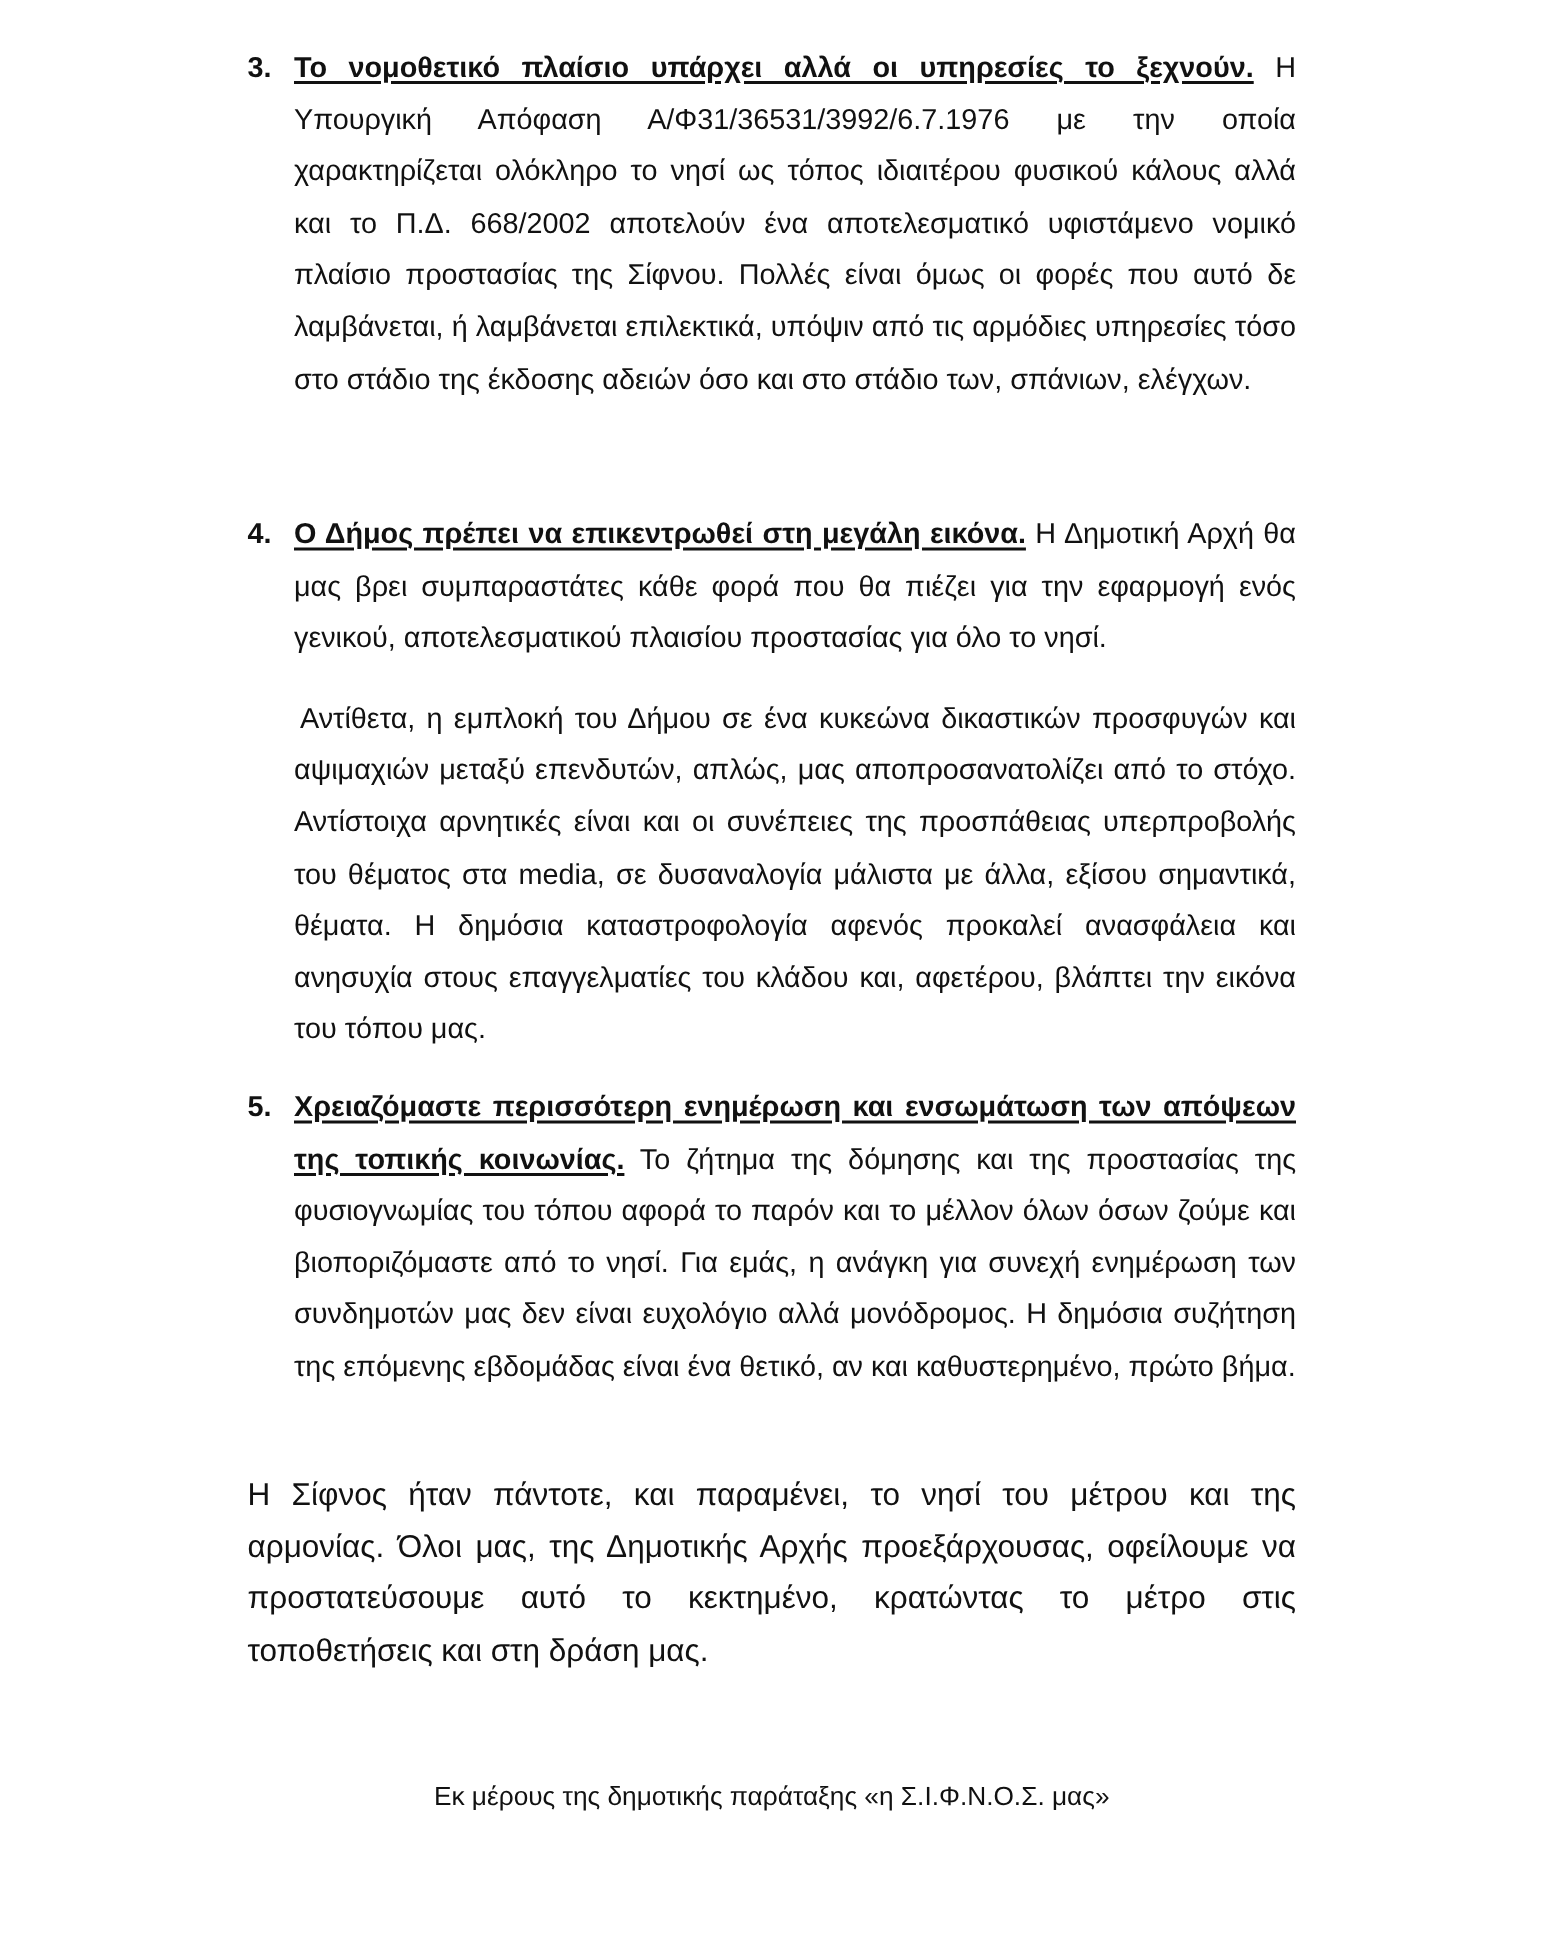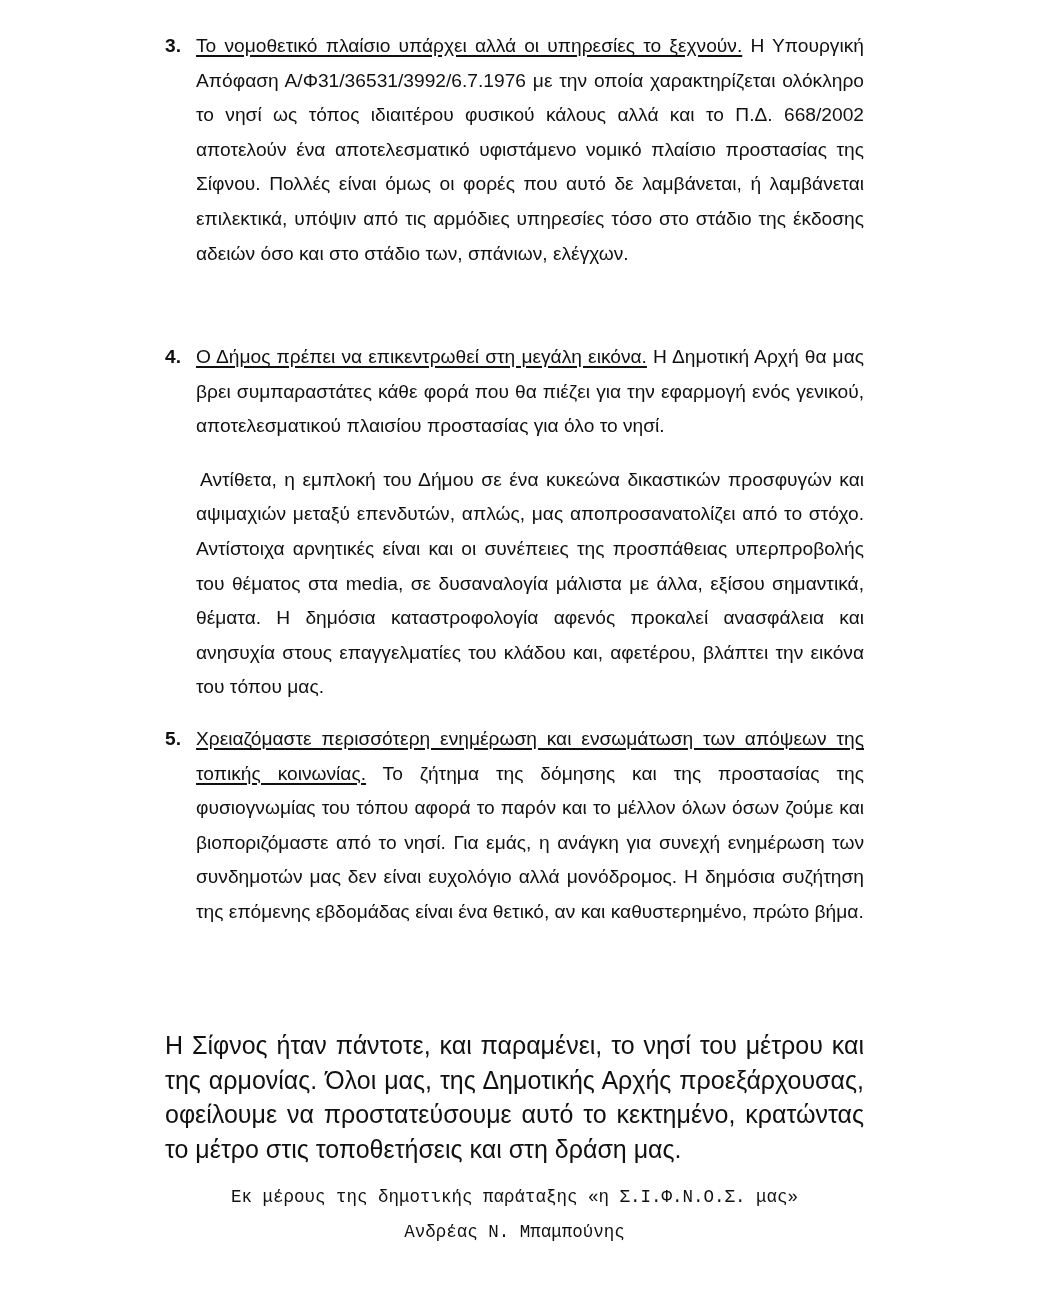--- a/index.html
+++ b/index.html
@@ -11,35 +11,35 @@
   .item {
     position: absolute; left: 165px; width: 699px;
     font-size: 19.2px; line-height: 34.6px;
   }
   .item .num {
     position: absolute; left: 0; top: 0; font-weight: bold; width: 30px;
   }
   .item .body {
     margin-left: 31px; text-align: justify; text-align-last: left;
   }
-  .item .lead { font-weight: normal; text-decoration: underline; text-decoration-thickness: 2px; text-underline-offset: 3px; }
+  .item .lead { font-weight: bold; text-decoration: underline; text-decoration-thickness: 2px; text-underline-offset: 3px; }
   .para-indent { display: block; text-indent: 4px; margin-top: 19px; }
   #item3 { top: 29px; }
   #item4 { top: 340px; }
   #item5 { top: 722px; }
   .closing {
     position: absolute; left: 165px; top: 980px; width: 699px;
-    font-size: 25px; line-height: 34.6px; text-align: justify; text-align-last: left; margin-top: 48px;
+    font-size: 21px; line-height: 34.6px; text-align: justify; text-align-last: left;
   }
   .closing span { display: block; }
   .sig {
     position: absolute; left: 165px; top: 1180px; width: 699px;
     text-align: center; font-size: 17.5px; line-height: 35px;
   }
-  .sig div { display: block; font-family: Liberation Mono, monospace; }
+  .sig div { display: block; }
 </style>
 </head>
 <body>
 
 <div class="page">
 
   <div class="item" id="item3">
     <span class="num">3.</span>
     <div class="body"><span class="lead">Το νομοθετικό πλαίσιο υπάρχει αλλά οι υπηρεσίες το ξεχνούν.</span><span> Η Υπουργική Απόφαση Α/Φ31/36531/3992/6.7.1976 με την οποία χαρακτηρίζεται ολόκληρο το νησί ως τόπος ιδιαιτέρου φυσικού κάλους αλλά και το Π.Δ. 668/2002 αποτελούν ένα αποτελεσματικό υφιστάμενο νομικό πλαίσιο προστασίας της Σίφνου. Πολλές είναι όμως οι φορές που αυτό δε λαμβάνεται, ή λαμβάνεται επιλεκτικά, υπόψιν από τις αρμόδιες υπηρεσίες τόσο στο στάδιο της έκδοσης αδειών όσο και στο στάδιο των, σπάνιων, ελέγχων.</span></div>
   </div>
@@ -53,16 +53,15 @@
     <span class="num">5.</span>
     <div class="body"><span class="lead">Χρειαζόμαστε περισσότερη ενημέρωση και ενσωμάτωση των απόψεων της τοπικής κοινωνίας.</span><span> Το ζήτημα της δόμησης και της προστασίας της φυσιογνωμίας του τόπου αφορά το παρόν και το μέλλον όλων όσων ζούμε και βιοποριζόμαστε από το νησί. Για εμάς, η ανάγκη για συνεχή ενημέρωση των συνδημοτών μας δεν είναι ευχολόγιο αλλά μονόδρομος. Η δημόσια συζήτηση της επόμενης εβδομάδας είναι ένα θετικό, αν και καθυστερημένο, πρώτο βήμα.</span></div>
   </div>
 
   <div class="closing">
     <span> Η Σίφνος ήταν πάντοτε, και παραμένει, το νησί του μέτρου και της αρμονίας. Όλοι μας, της Δημοτικής Αρχής προεξάρχουσας, οφείλουμε να προστατεύσουμε αυτό το κεκτημένο, κρατώντας το μέτρο στις τοποθετήσεις και στη δράση μας.</span>
   </div>
 
   <div class="sig">
     <div>Εκ μέρους της δημοτικής παράταξης «η Σ.Ι.Φ.Ν.Ο.Σ. μας»</div>
-    <div>Ανδρέας Ν. Μπαμπούνης</div>
   </div>
 
 </div>
 
 </body></html>

